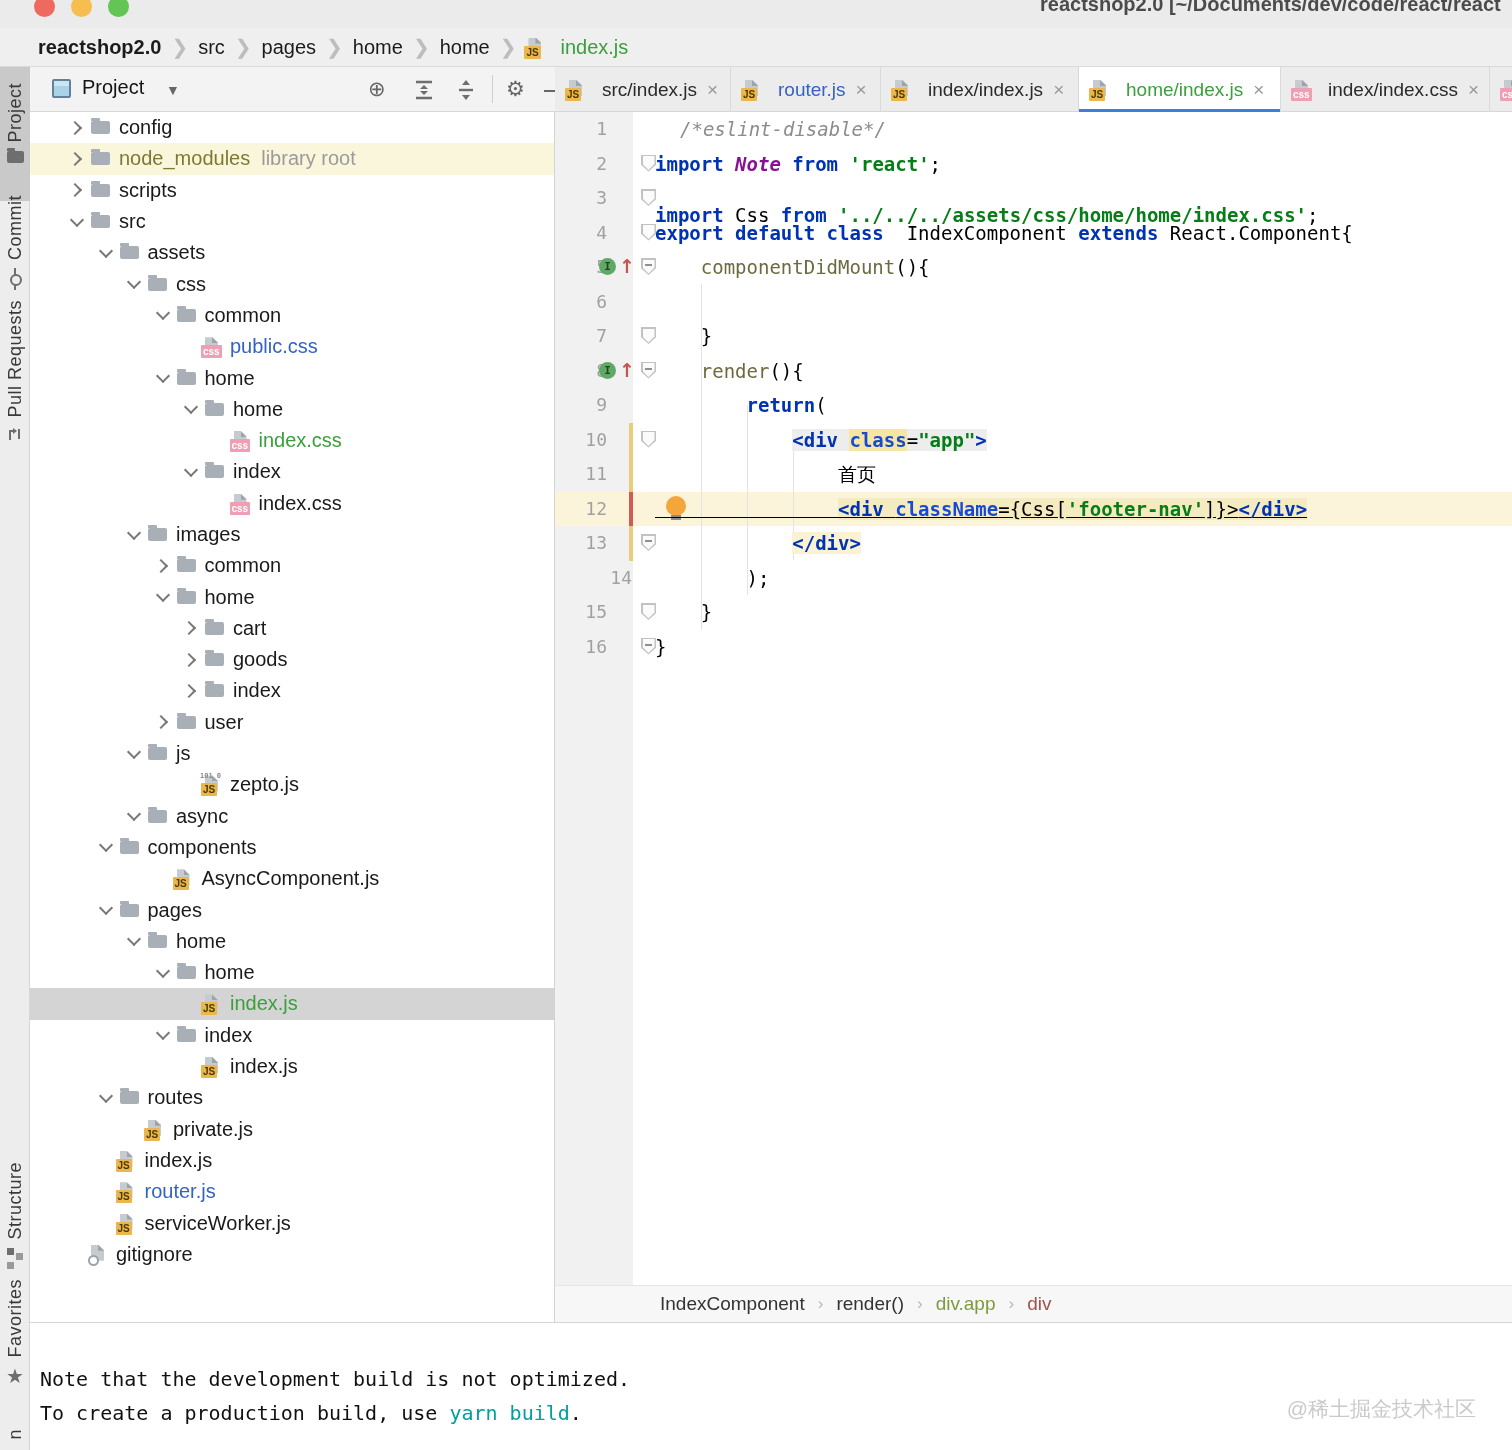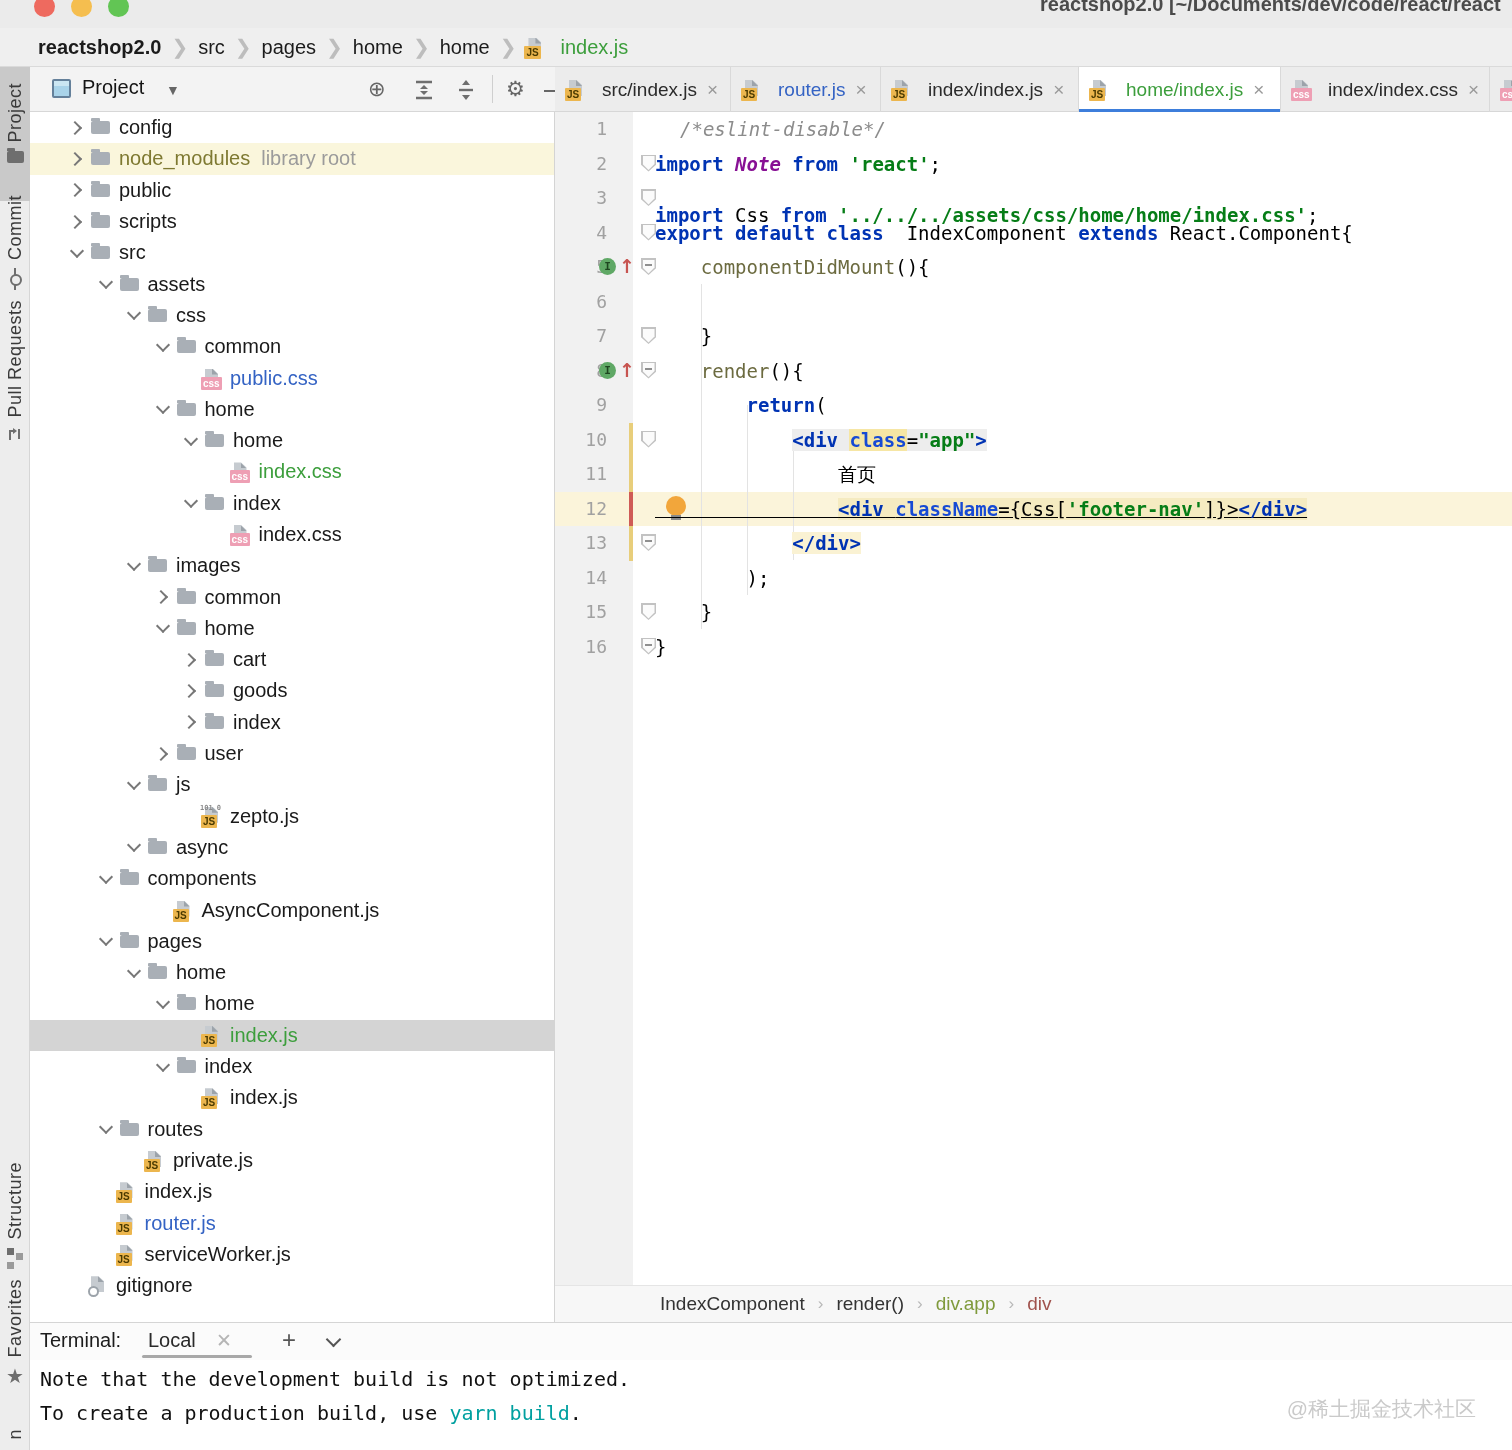--- a/index.html
+++ b/index.html
@@ -228,25 +228,20 @@
       </div>
       <div class="trow hi" style="padding-left: 42px;">
         <span class="chev closed"></span>
         <span class="tfolder"></span>
         <span class="tlabel olive">node_modules</span>
         <span class="textra">library root</span>
       </div>
       <div class="trow" style="padding-left: 42px;">
         <span class="chev closed"></span>
         <span class="tfolder"></span>
-        <span class="tlabel">public</span>
-      </div>
-      <div class="trow" style="padding-left: 42px;">
-        <span class="chev closed"></span>
-        <span class="tfolder"></span>
         <span class="tlabel">scripts</span>
       </div>
       <div class="trow" style="padding-left: 42px;">
         <span class="chev open"></span>
         <span class="tfolder"></span>
         <span class="tlabel">src</span>
       </div>
       <div class="trow" style="padding-left: 70.5px;">
         <span class="chev open"></span>
         <span class="tfolder"></span>
@@ -553,21 +548,21 @@
       <div class="bulb" style="top: 383.5px;">
         <div class="dome"></div>
         <div class="base"></div>
       </div>
       <div class="lnum" style="top: 414px;">13</div>
       <div class="chbar" style="left: 74px; top: 414px; height: 34.5px; background: rgb(232, 206, 123);"></div>
       <div class="fold" style="top: 422px;">
         <div class="inner"></div>
         <div class="minus"></div>
       </div>
-      <div class="lnum" style="top: 448.5px;">14</div>
+      <div class="lnum" style="top: 448.5px; margin-left: 25px;">14</div>
       <div class="lnum" style="top: 483px;">15</div>
       <div class="fold" style="top: 491px;">
         <div class="inner"></div>
       </div>
       <div class="lnum" style="top: 517.5px;">16</div>
       <div class="fold" style="top: 525.5px;">
         <div class="inner"></div>
         <div class="minus"></div>
       </div>
     </div>
@@ -595,26 +590,18 @@
   <span class="ec">IndexComponent</span>
   <span class="sep">›</span>
   <span class="ec">render()</span>
   <span class="sep">›</span>
   <span class="ec olive">div.app</span>
   <span class="sep">›</span>
   <span class="ec red">div</span>
 </div>
 
 <div class="abs" id="terminal">
-  <div id="term-header">
-    <span id="term-label">Terminal:</span>
-    <span id="term-tab">Local</span>
-    <span id="term-tab-close">✕</span>
-    <span id="term-underline"></span>
-    <span id="term-plus">+</span>
-    <span id="term-chev"></span>
-  </div>
   <div id="term-content">
       <div class="term-line" style="top: 42px;"><span>Note that the development build is not optimized.</span></div>
       <div class="term-line" style="top: 76px;"><span>To create a production build, use </span><span class="t-teal">yarn build</span><span>.</span></div>
     </div>
   <div id="watermark">@稀土掘金技术社区</div>
 </div>
 
 </body></html>

